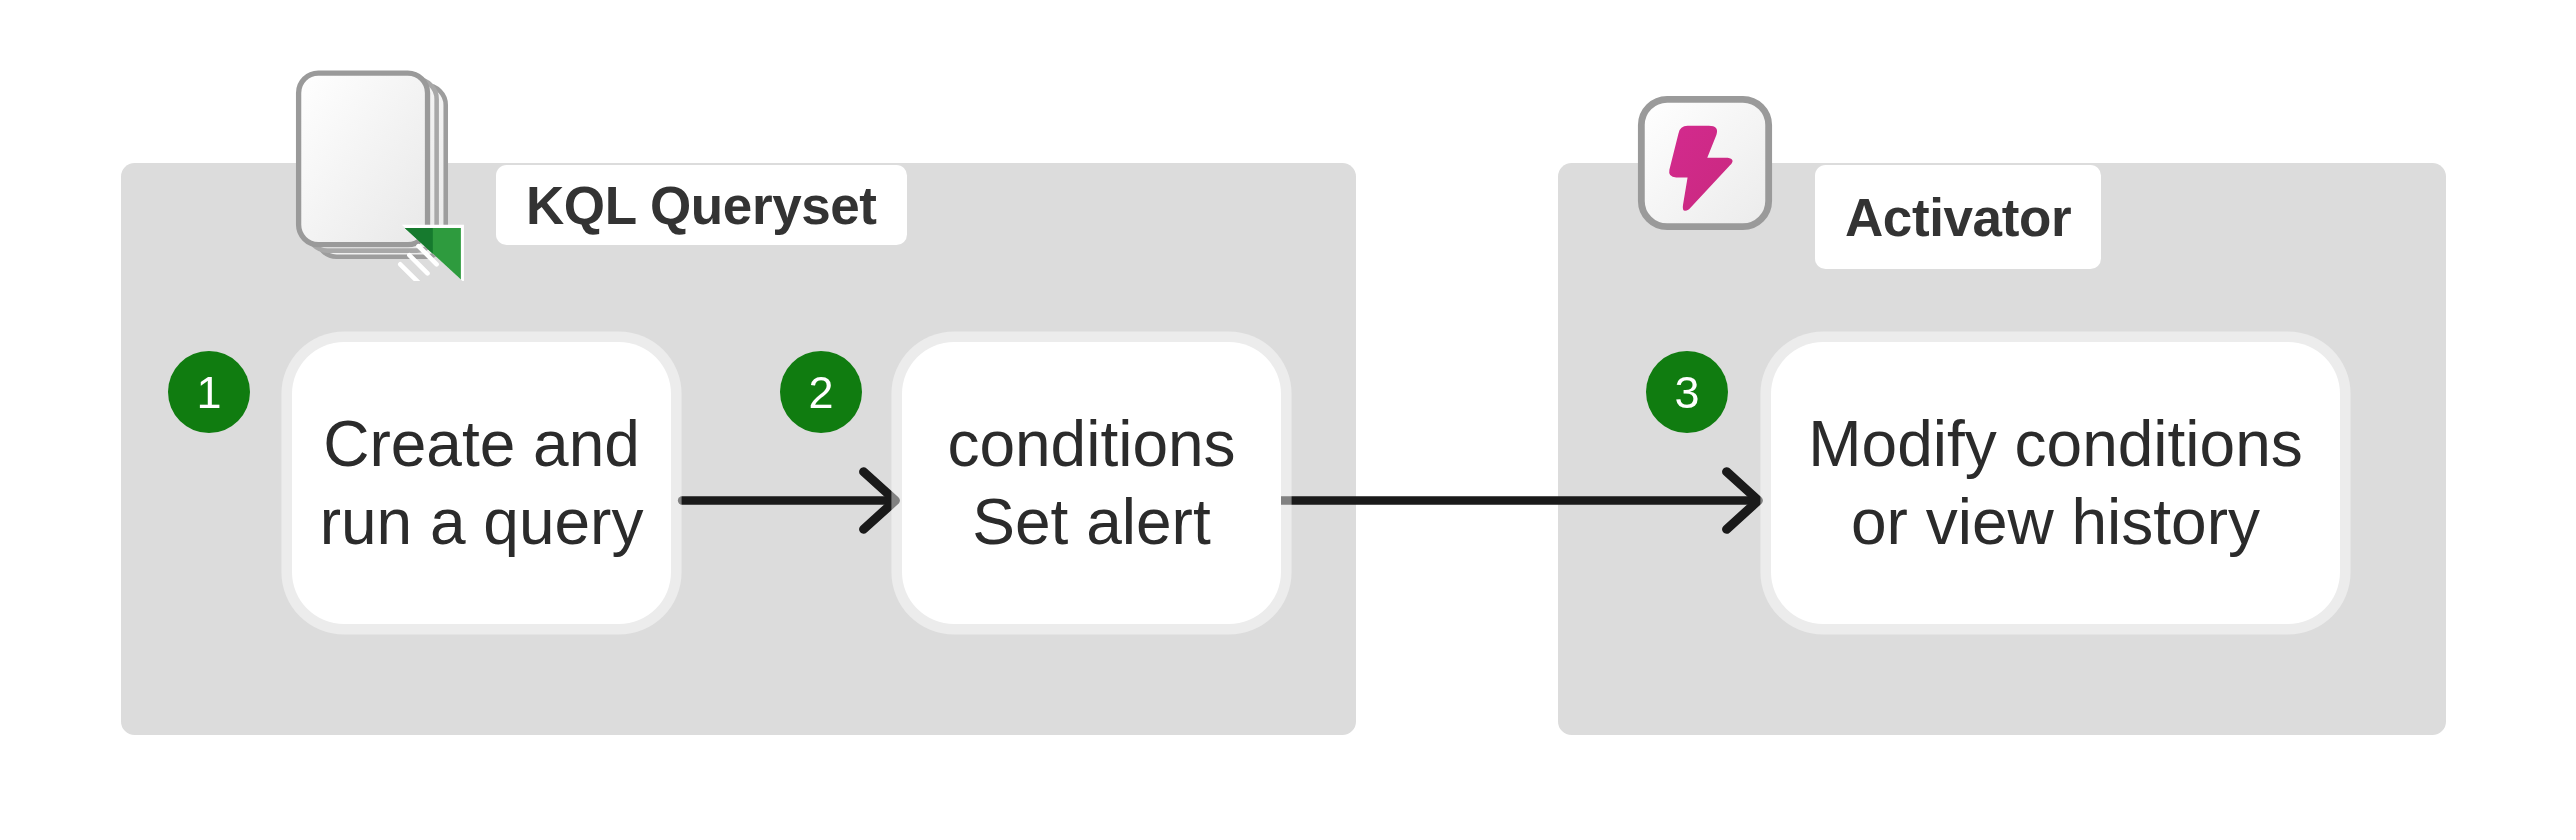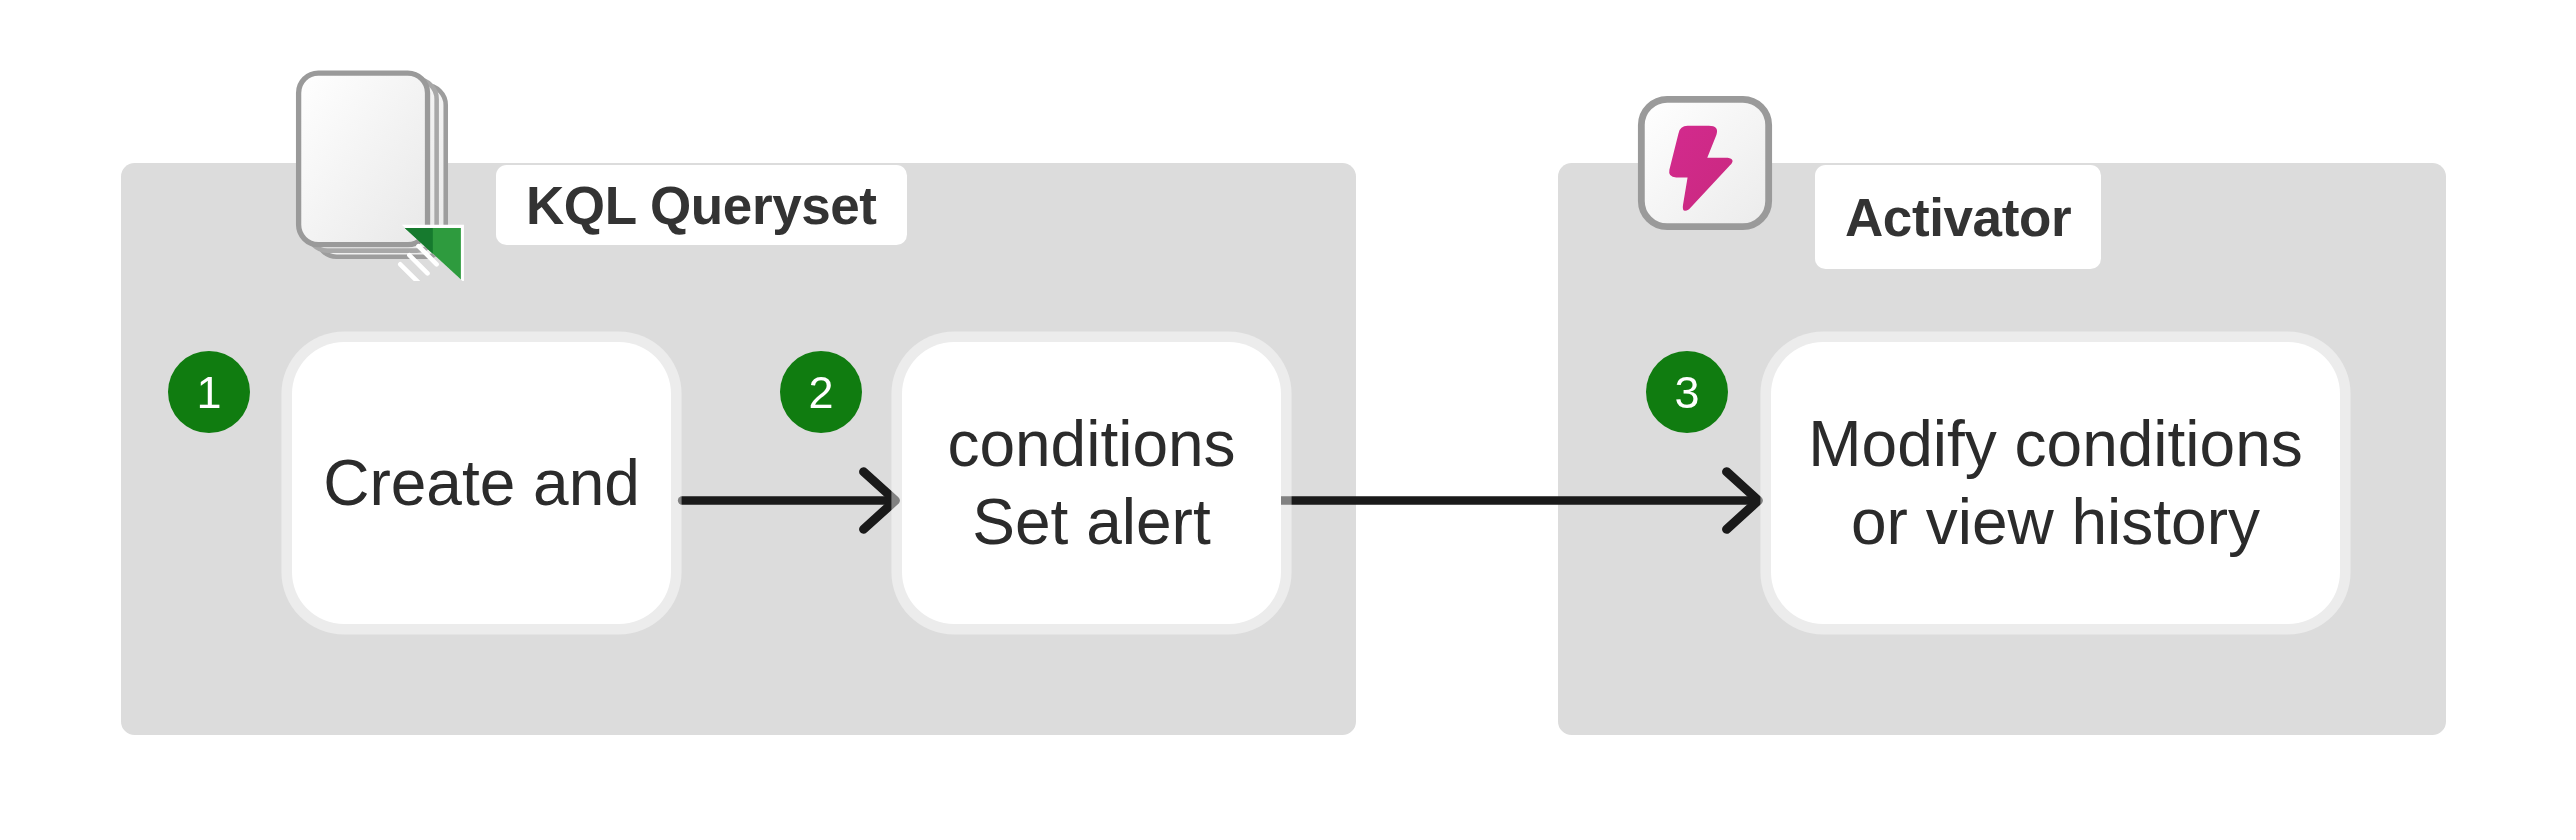--- a/index.html
+++ b/index.html
@@ -122,20 +122,21 @@
     <polyline points="240,22 282,60 240,98" fill="none" stroke="#1a1a1a" stroke-width="12" stroke-linecap="round" stroke-linejoin="round"></polyline>
   </svg>
 
   <svg id="arrow-2" class="arrow-svg" viewBox="0 0 650 120">
     <line x1="0" y1="60" x2="628" y2="60" stroke="#1a1a1a" stroke-width="11" stroke-linecap="round"></line>
     <polyline points="590,22 632,60 590,98" fill="none" stroke="#1a1a1a" stroke-width="12" stroke-linecap="round" stroke-linejoin="round"></polyline>
   </svg>
 
   <div id="card-1" class="step-card">
     <div class="line">Create and</div>
+    <div class="line">run a query</div>
   </div>
 
   <div id="card-2" class="step-card">
     <div class="line">conditions</div>
     <div class="line">Set alert</div>
   </div>
 
   <div id="card-3" class="step-card">
     <div class="line">Modify conditions</div>
     <div class="line">or view history</div>

